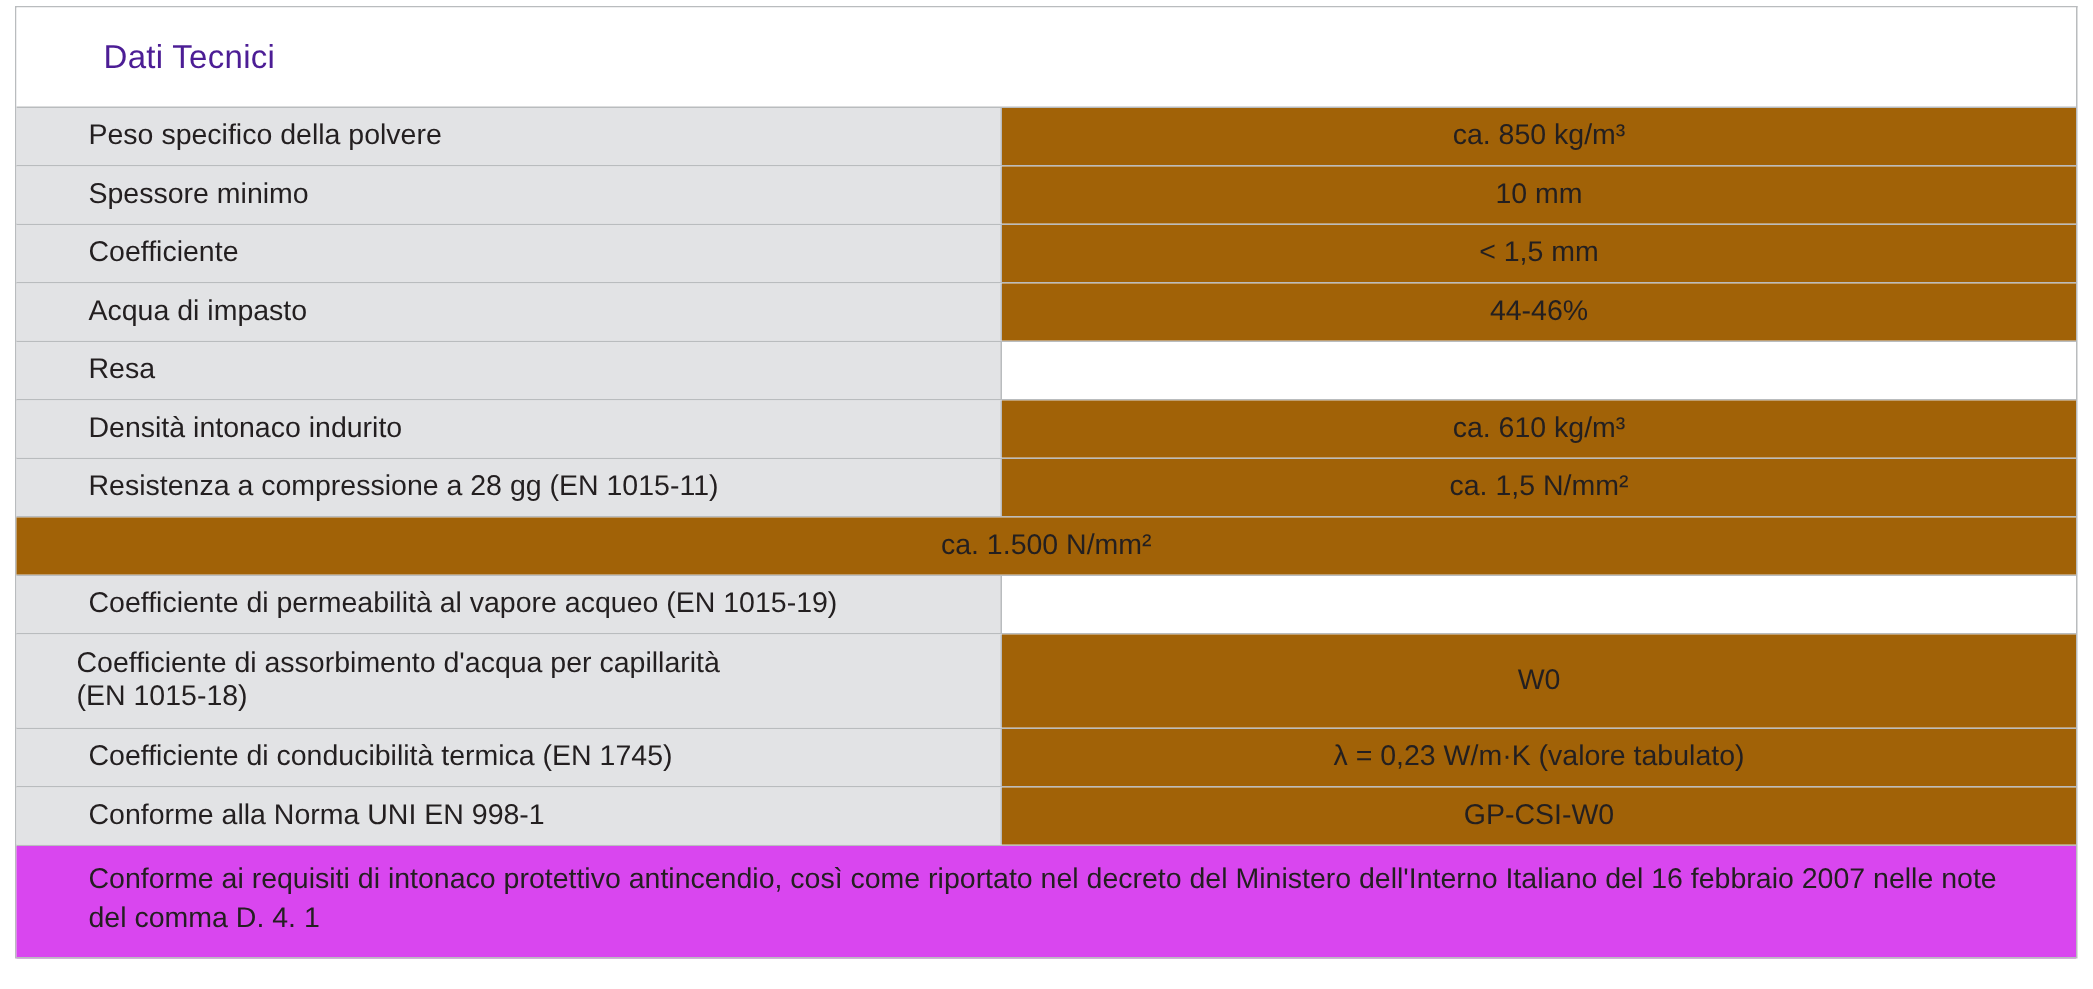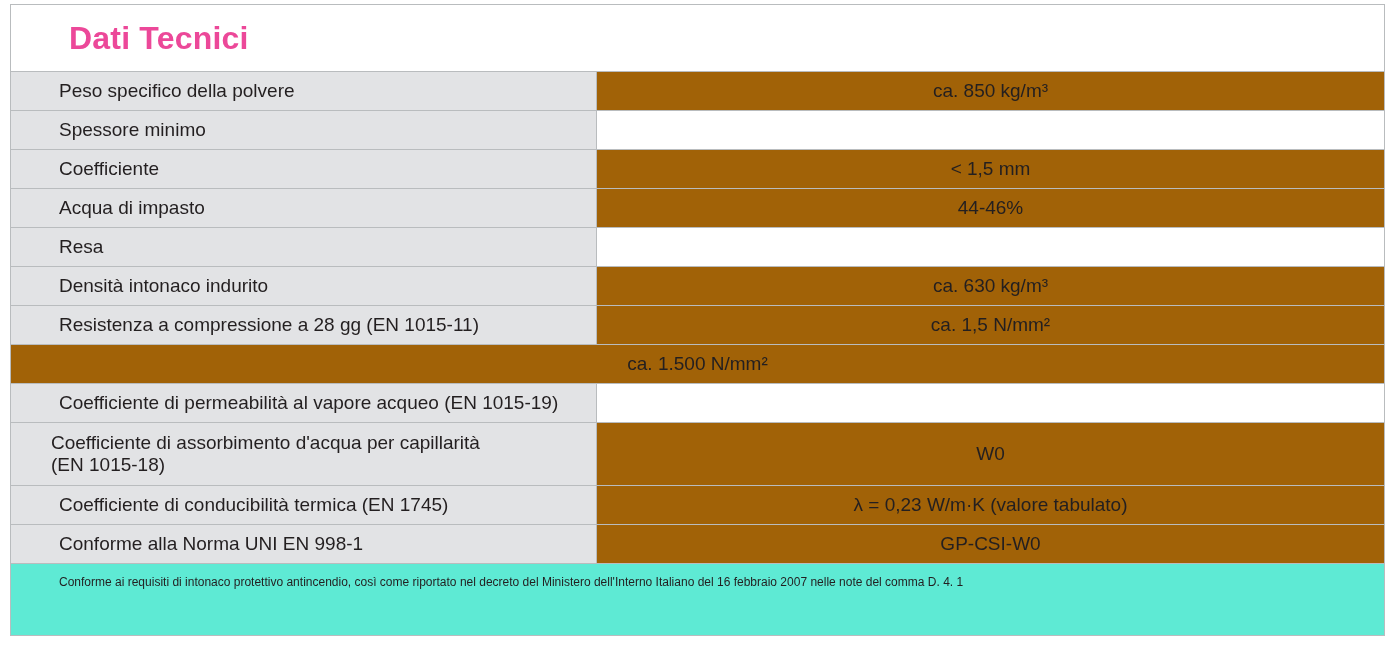--- a/index.html
+++ b/index.html
@@ -27,33 +27,33 @@
     width: 1375px;
   }
   .title-row {
     border-bottom: 1px solid #b9bcbe;
     background: #ffffff;
     height: 66px;
     display: flex;
     align-items: center;
   }
   .title-text {
-    font-size: 32px;
-    font-weight: bold;
-    color: #ec4899;
+    font-size: 22px;
+    font-weight: normal;
+    color: #4c1d95;
     padding-left: 58px;
     letter-spacing: 0.2px;
   }
   .row {
     display: flex;
     border-bottom: 1px solid #b9bcbe;
     min-height: 38px;
   }
   .cell-label {
-    width: 586px;
+    width: 657px;
     box-sizing: border-box;
     background: #e2e3e5;
     border-right: 1px solid #b9bcbe;
     font-size: 19px;
     color: #231f20;
     padding: 8px 10px 8px 48px;
     display: flex;
     align-items: center;
   }
   .cell-value {
@@ -67,24 +67,24 @@
     align-items: center;
     justify-content: center;
     text-align: center;
   }
   .row.tall .cell-label,
   .row.tall .cell-value {
     min-height: 62px;
   }
   .note-row {
     border-bottom: 1px solid #b9bcbe;
-    background: #5eead4;
+    background: #d946ef;
     box-sizing: border-box;
     padding: 10px 26px 12px 48px;
-    font-size: 12px;
+    font-size: 19px;
     line-height: 1.38;
     color: #231f20;
     min-height: 72px;
   }
   .nowrap-break {
     white-space: pre-line;
     padding-left: 40px;
   }
 </style>
 </head>
@@ -97,39 +97,40 @@
       <div class="title-text">Dati Tecnici</div>
     </div>
 
     <div class="row">
       <div class="cell-label">Peso specifico della polvere</div>
       <div class="cell-value">ca. 850 kg/m³</div>
     </div>
 
     <div class="row">
       <div class="cell-label">Spessore minimo</div>
+      <div class="cell-value">10 mm</div>
     </div>
 
     <div class="row">
       <div class="cell-label">Coefficiente</div>
       <div class="cell-value">&lt; 1,5 mm</div>
     </div>
 
     <div class="row">
       <div class="cell-label">Acqua di impasto</div>
       <div class="cell-value">44-46%</div>
     </div>
 
     <div class="row">
       <div class="cell-label">Resa</div>
     </div>
 
     <div class="row">
       <div class="cell-label">Densità intonaco indurito</div>
-      <div class="cell-value">ca. 630 kg/m³</div>
+      <div class="cell-value">ca. 610 kg/m³</div>
     </div>
 
     <div class="row">
       <div class="cell-label">Resistenza a compressione a 28 gg (EN 1015-11)</div>
       <div class="cell-value">ca. 1,5 N/mm²</div>
     </div>
 
     <div class="row">
       <div class="cell-value">ca. 1.500 N/mm²</div>
     </div>

